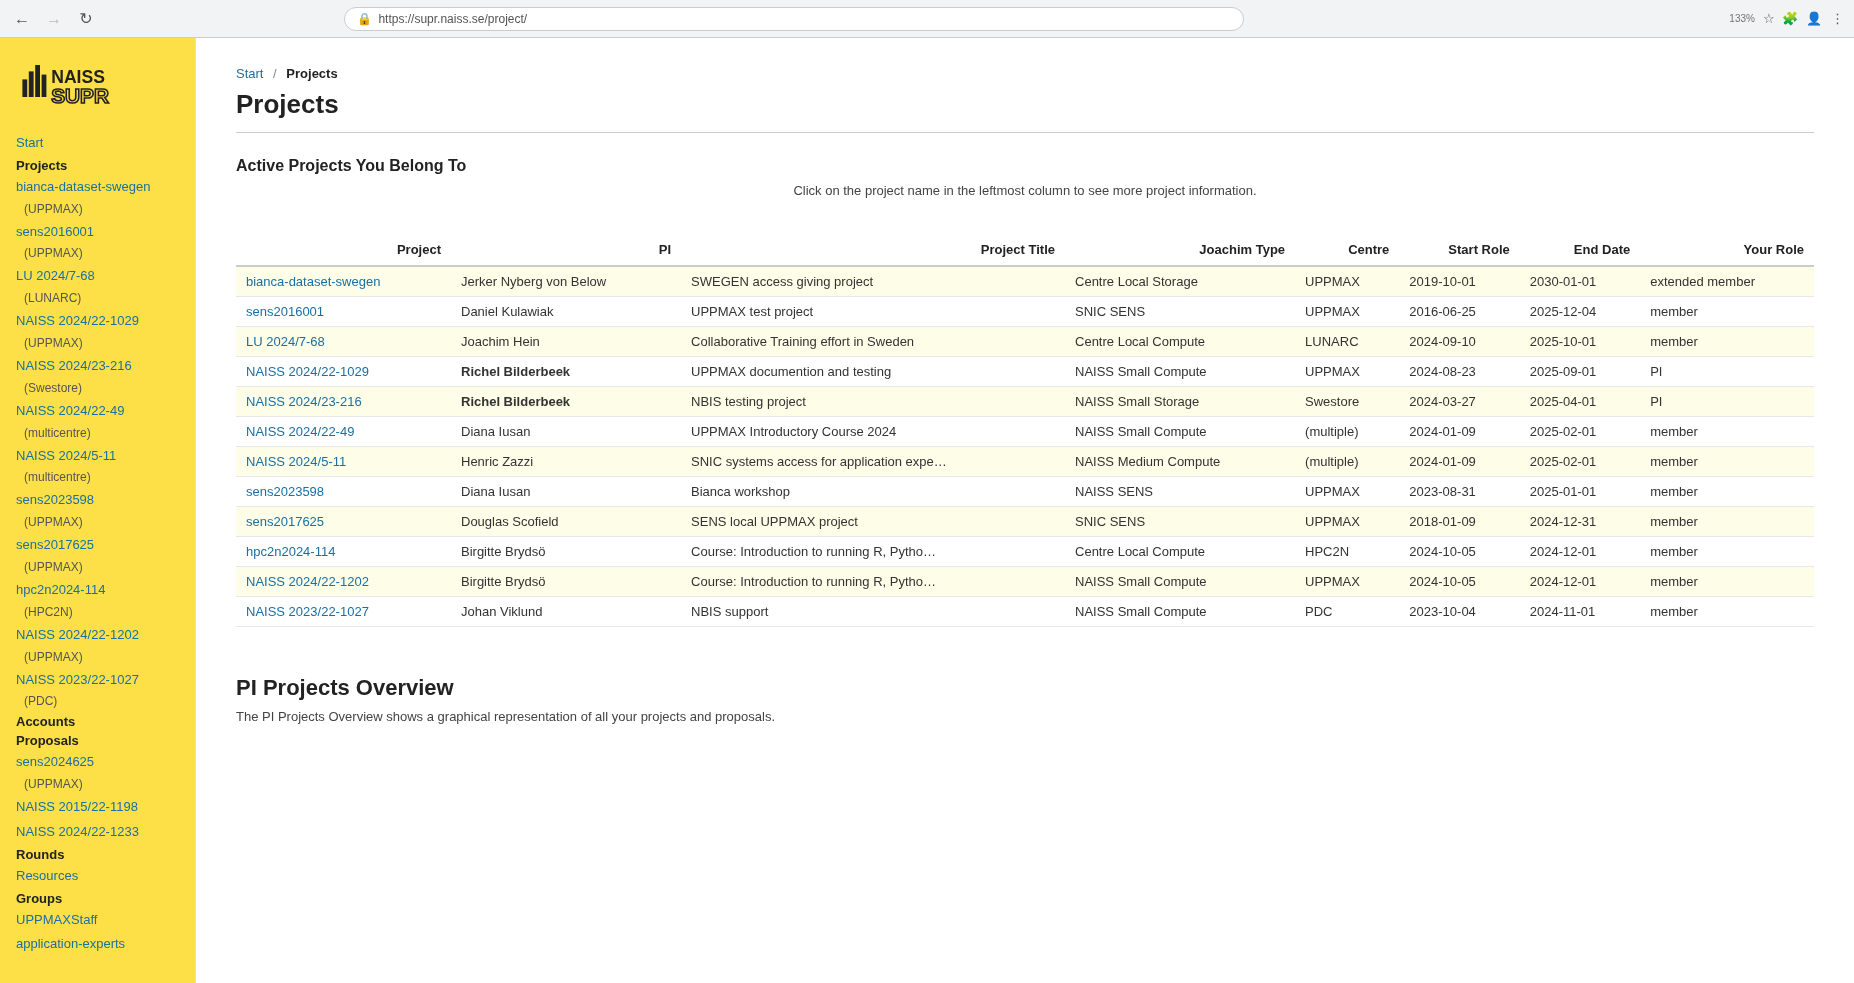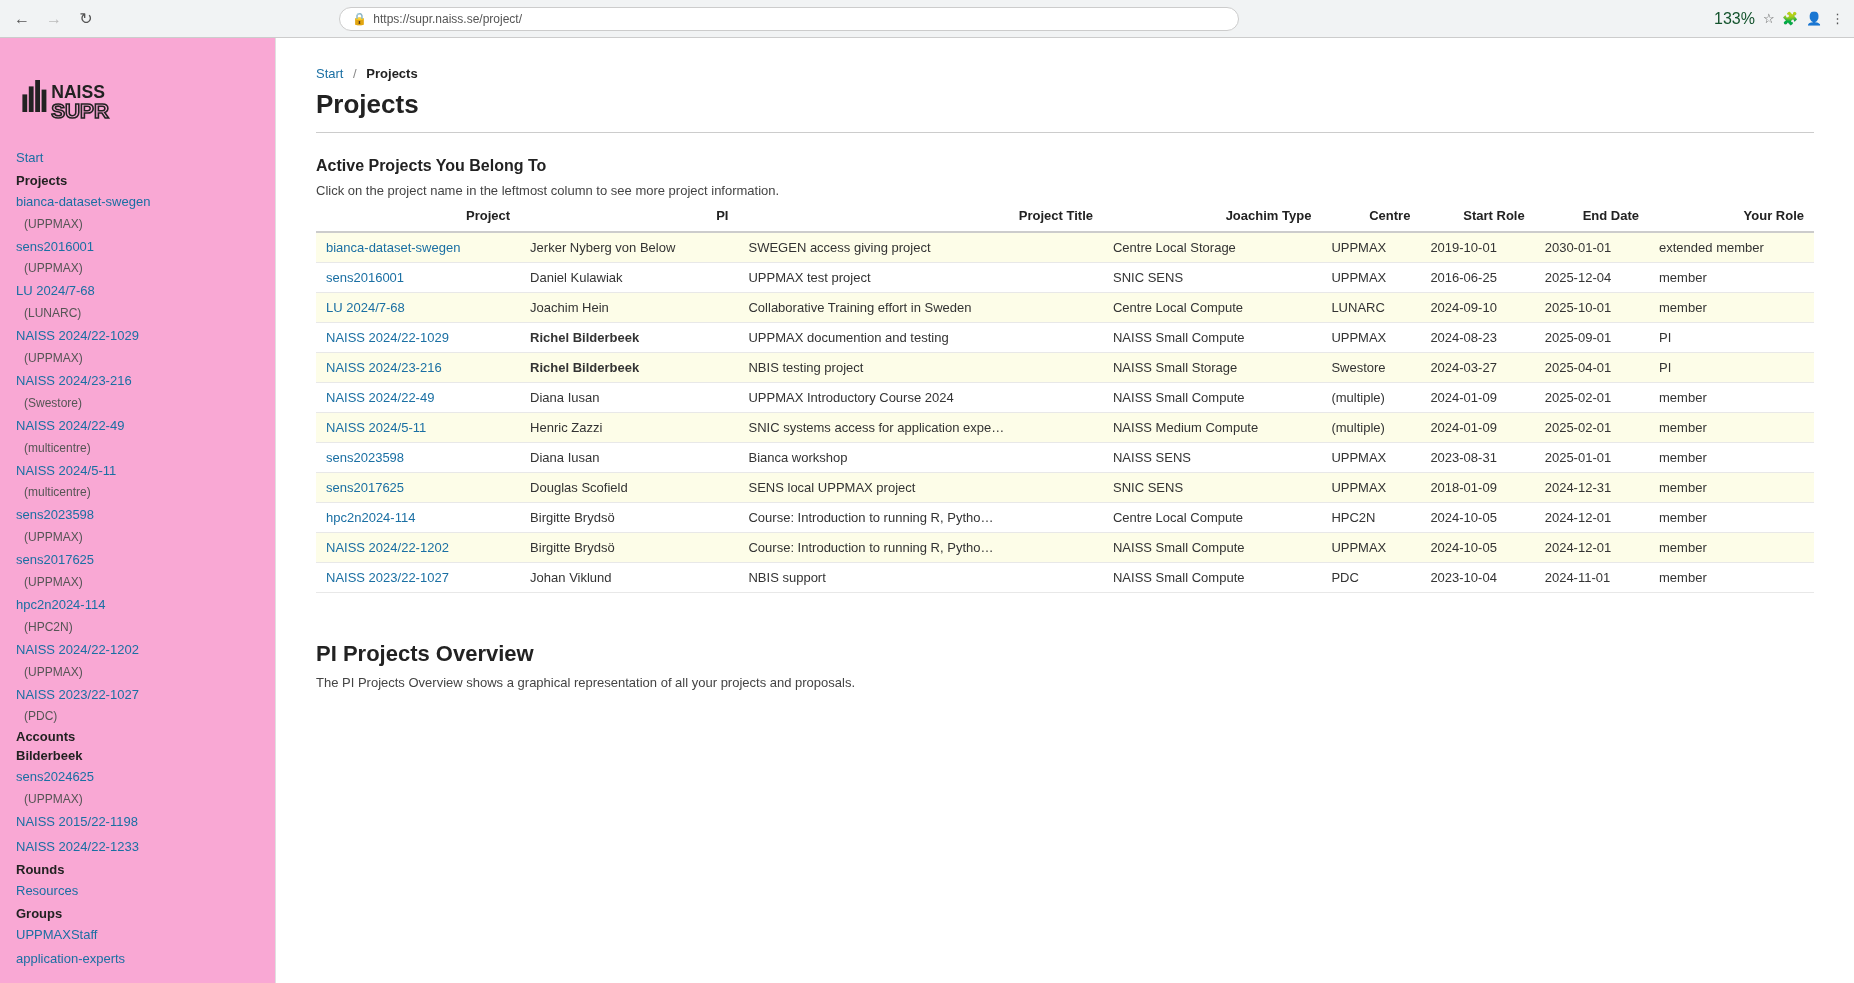--- a/index.html
+++ b/index.html
@@ -30,37 +30,37 @@
       padding: 4px 12px;
       font-size: 12px;
       display: flex;
       align-items: center;
       gap: 6px;
       max-width: 900px;
       margin: 0 auto;
     }
     .browser-address-bar span { color: #555; }
     .browser-right-icons { display: flex; gap: 8px; align-items: center; margin-left: auto; color: #555; font-size: 13px; }
-    .browser-zoom { font-size: 16px; color: #14532d; }
+    .browser-zoom { font-size: 10px; color: #737373; }
 
     
     .page-layout {
       display: flex;
       flex: 1;
       overflow: hidden;
     }
 
     
     .sidebar {
-      width: 276px;
+      width: 196px;
       flex-shrink: 0;
-      background: #f9a8d4;
+      background: #fde047;
       border-right: 1px solid #e0e0e0;
       overflow-y: auto;
-      padding: 24px 0;
+      padding: 9px 0;
     }
     .sidebar-logo {
       padding: 8px 16px 16px 16px;
       display: flex;
       align-items: center;
     }
     .sidebar-logo svg { width: 160px; height: 60px; }
     .sidebar-nav { padding: 0 8px; }
     .sidebar-nav a {
       display: block;
@@ -111,21 +111,22 @@
     .section-title {
       font-size: 16px;
       font-weight: bold;
       color: #222;
       margin-bottom: 8px;
       margin-top: 24px;
     }
     .section-description {
       font-size: 13px;
       color: #444;
-      margin-bottom: 2px;
+      margin-bottom: 36px;
+      text-align: center;
     }
     
     .projects-table {
       width: 100%;
       border-collapse: collapse;
       font-size: 13px;
     }
     .projects-table th {
       text-align: right;
       padding: 8px 10px;
@@ -236,21 +237,21 @@
       </div>
       <div class="nav-item-with-sub">
         <a href="#">NAISS 2024/22-1202</a>
         <span class="nav-sub">(UPPMAX)</span>
       </div>
       <div class="nav-item-with-sub">
         <a href="#">NAISS 2023/22-1027</a>
         <span class="nav-sub">(PDC)</span>
       </div>
       <span class="nav-section-label">Accounts</span>
-      <span class="nav-section-label">Bilderbeek</span>
+      <span class="nav-section-label">Proposals</span>
       <div class="nav-item-with-sub">
         <a href="#">sens2024625</a>
         <span class="nav-sub">(UPPMAX)</span>
       </div>
       <a href="#">NAISS 2015/22-1198</a>
       <a href="#">NAISS 2024/22-1233</a>
       <span class="nav-section-label">Rounds</span>
       <a href="#">Resources</a>
       <span class="nav-section-label">Groups</span>
       <a href="#">UPPMAXStaff</a>

